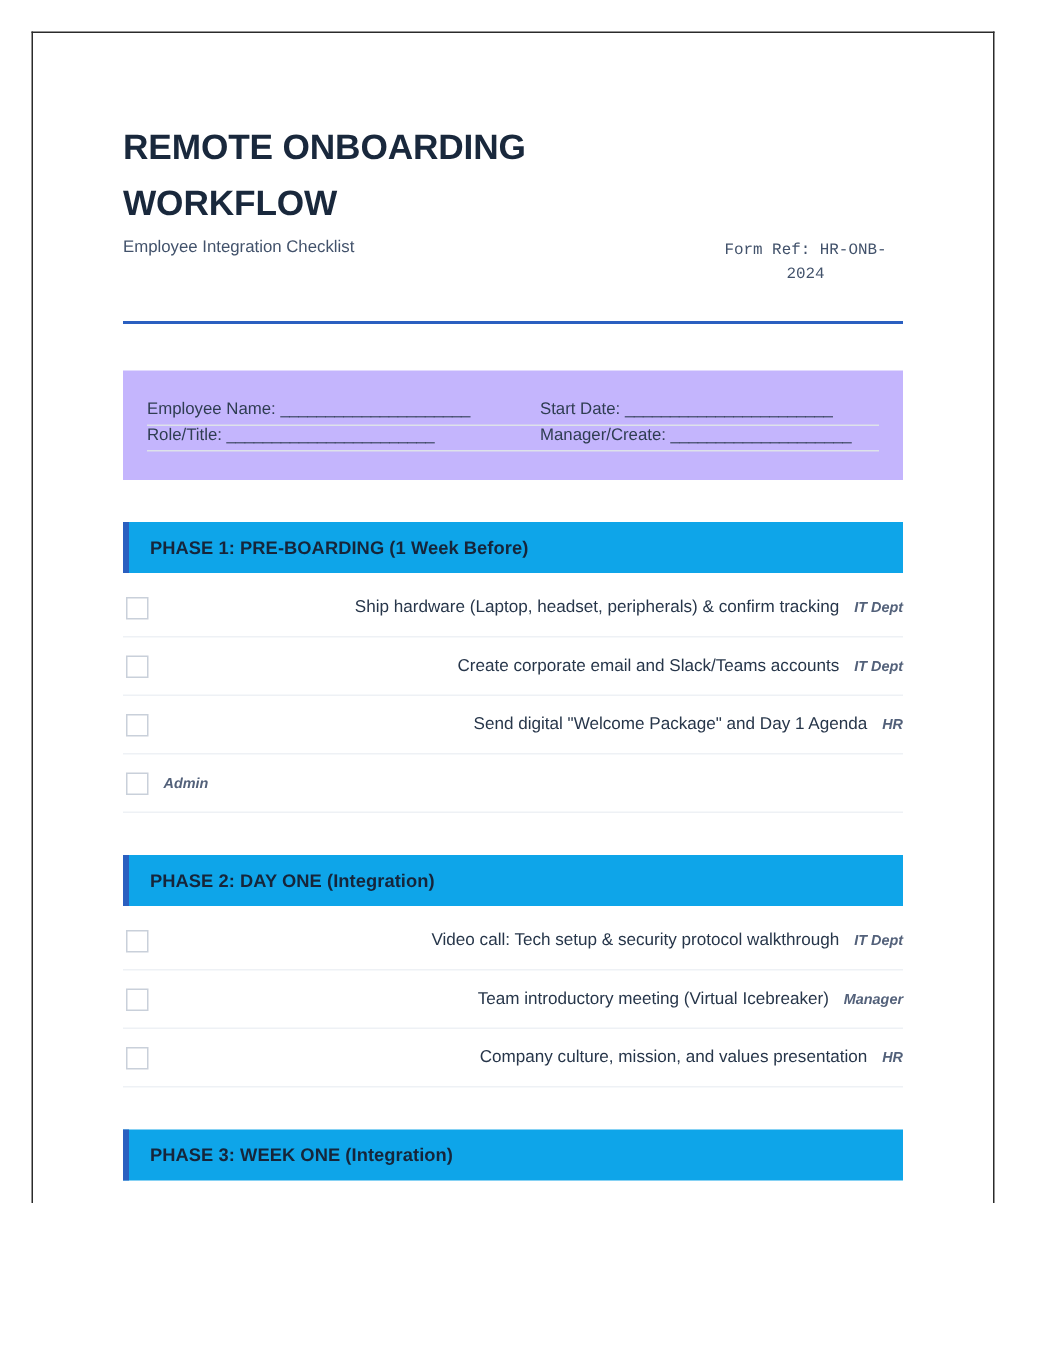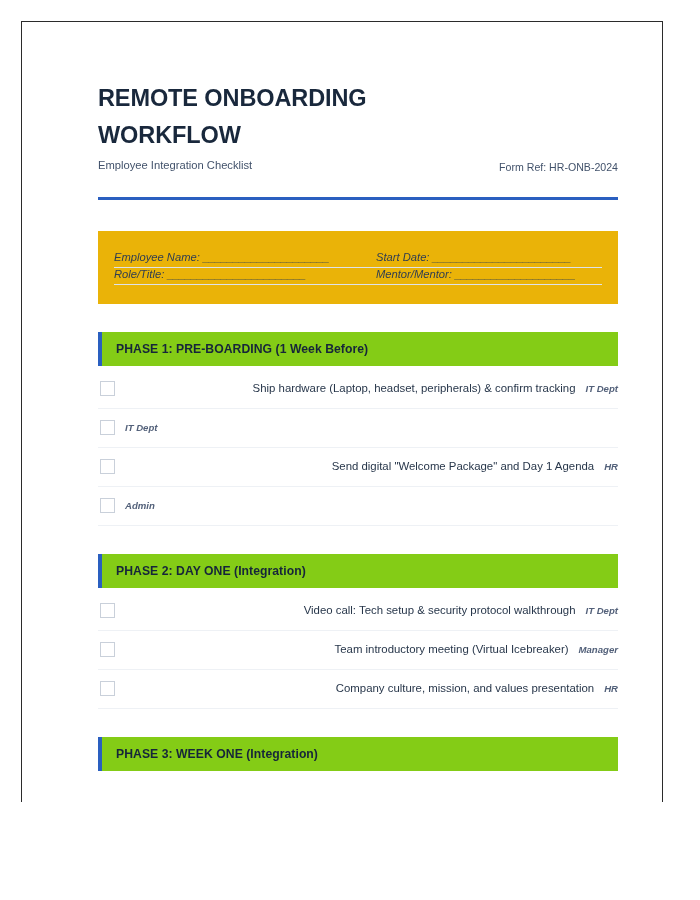--- a/index.html
+++ b/index.html
@@ -20,21 +20,21 @@
     height: 781px;
     background: #ffffff;
     border: 1.3px solid #2b2b2b;
     border-bottom: none;
     box-sizing: border-box;
     overflow: hidden;
   }
 
   #doc-inner {
     position: absolute;
-    left: 16px;
+    left: 0;
     top: 0;
     width: 640px;
     padding: 0;
   }
 
   
   .header-block {
     position: relative;
     padding: 58px 60px 0 60px;
   }
@@ -53,40 +53,40 @@
     margin: 0;
   }
   .doc-subtitle {
     font-size: 11.2px;
     color: #42526b;
     margin-top: 5px;
     line-height: 1.4;
   }
   .header-right {
     width: 130px;
-    text-align: right;
+    text-align: center;
     font-size: 10.6px;
     color: #42526b;
     line-height: 1.55;
     padding-top: 79px;
+    font-family: Liberation Mono, monospace;
   }
 
   .blue-rule {
     margin: 22px 60px 0 60px;
     height: 2.4px;
     background: #2a5fc0;
   }
 
   
   .info-box {
     margin: 31px 60px 0 60px;
-    background: #eab308;
+    background: #c4b5fd;
     padding: 20px 16px 19px 16px;
     box-sizing: border-box;
-    font-style: italic;
   }
   .info-row {
     display: flex;
     gap: 0px;
   }
   .info-row + .info-row { }
   .info-cell {
     width: 50%;
     box-sizing: border-box;
     font-size: 11.2px;
@@ -99,21 +99,21 @@
   .info-cell.right { padding-left: 18px; }
   .info-cell .lbl { color: #2f3d52; }
   .info-cell .fill { color: #2f3d52; letter-spacing: -0.2px; }
 
   
   .phase {
     margin: 0 60px;
   }
   .phase-header {
     margin-top: 28px;
-    background: #84cc16;
+    background: #0ea5e9;
     border-left: 4px solid #2a5fc0;
     padding: 10px 0 10px 14px;
     font-size: 12.2px;
     font-weight: bold;
     color: #16253a;
     letter-spacing: 0.05px;
   }
   .task-list { margin-top: 4px; }
   .task-row {
     display: flex;
@@ -178,37 +178,38 @@
           <span class="lbl">Start Date:</span>
           <span class="fill" placeholder="Start Date">_______________________</span>
         </div>
       </div>
       <div class="info-row">
         <div class="info-cell">
           <span class="lbl">Role/Title:</span>
           <span class="fill" placeholder="Role/Title">_______________________</span>
         </div>
         <div class="info-cell right">
-          <span class="lbl">Mentor/Mentor:</span>
+          <span class="lbl">Manager/Create:</span>
           <span class="fill" placeholder="Manager/Mentor">____________________</span>
         </div>
       </div>
     </div>
 
     <div id="phases-container">
         <div class="phase">
           <div class="phase-header">PHASE 1: PRE-BOARDING (1 Week Before)</div>
           <div class="task-list">
             <div class="task-row">
               <div class="task-check"></div>
               <div class="task-label">Ship hardware (Laptop, headset, peripherals) &amp; confirm tracking</div>
               <div class="task-owner">IT Dept</div>
             </div>
             <div class="task-row">
               <div class="task-check"></div>
+              <div class="task-label">Create corporate email and Slack/Teams accounts</div>
               <div class="task-owner">IT Dept</div>
             </div>
             <div class="task-row">
               <div class="task-check"></div>
               <div class="task-label">Send digital "Welcome Package" and Day 1 Agenda</div>
               <div class="task-owner">HR</div>
             </div>
             <div class="task-row">
               <div class="task-check"></div>
               <div class="task-owner">Admin</div>

